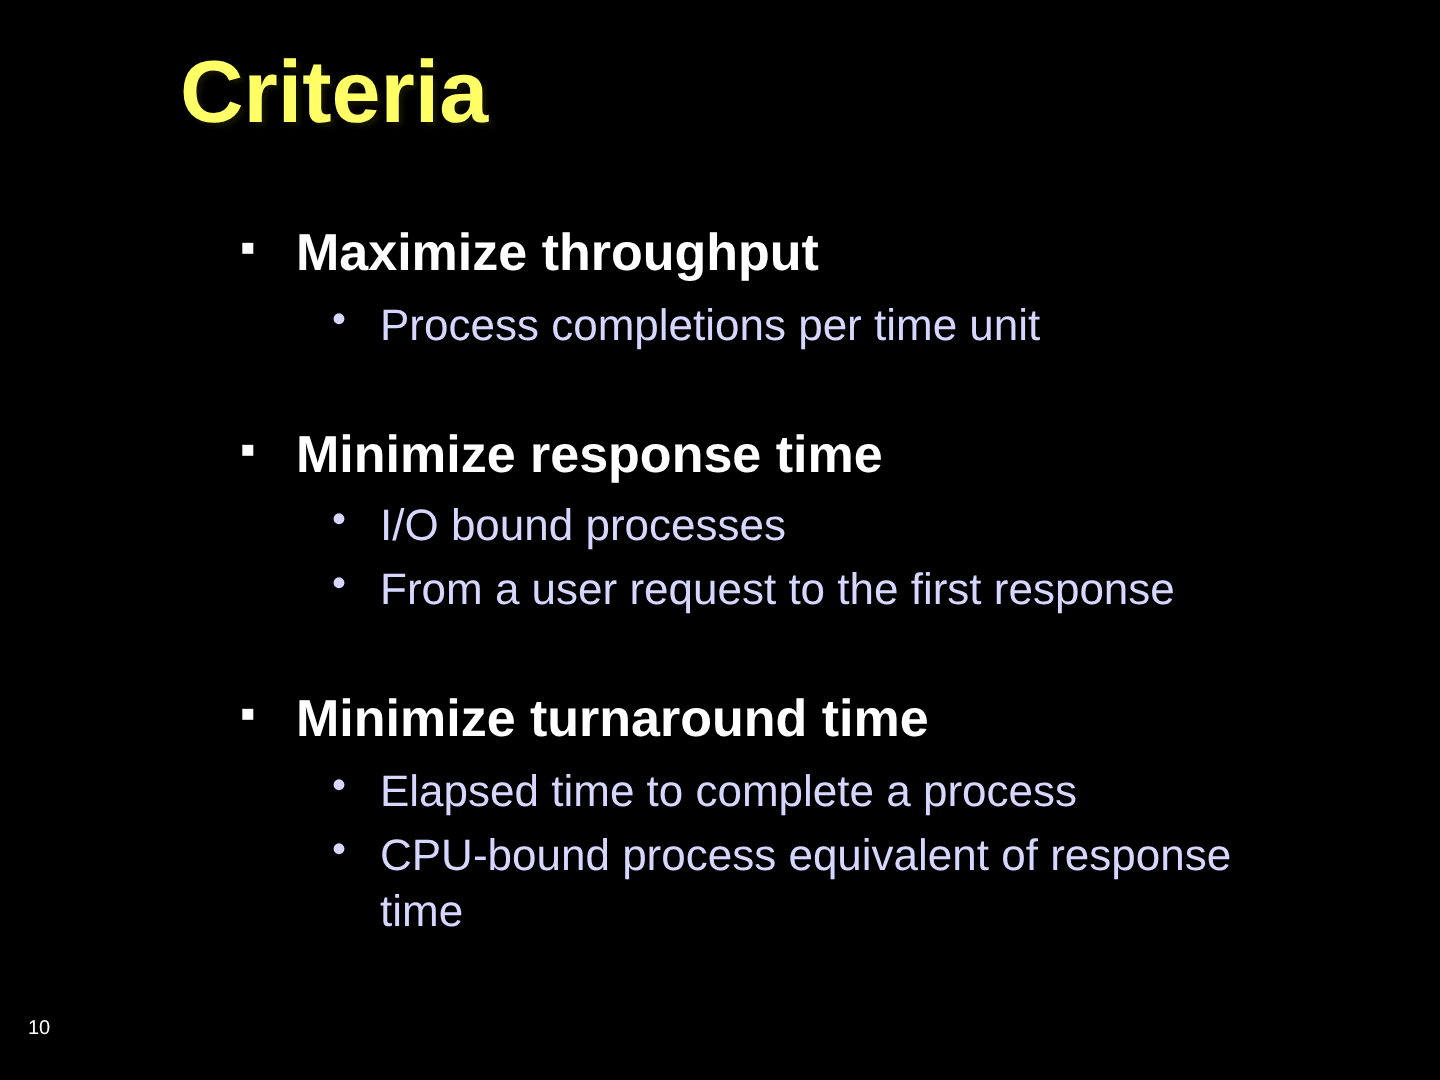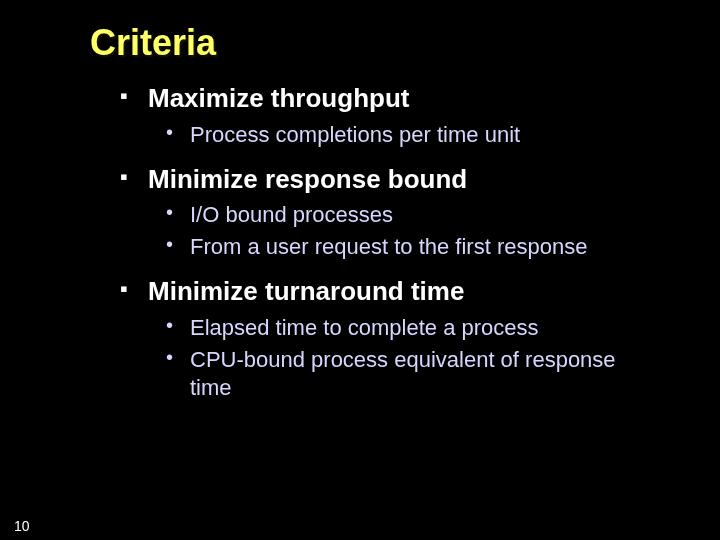--- a/index.html
+++ b/index.html
@@ -15,34 +15,35 @@
     position: relative;
     overflow: hidden;
   }
   .slide {
     width: 100%;
     height: 100%;
     padding: 22px 0 0 90px;
   }
   .title {
     color: #ffff66;
-    font-size: 36px;
+    font-size: 44px;
     font-weight: bold;
-    margin-bottom: 18px;
+    margin-bottom: 38px;
     text-shadow: 2px 2px 2px rgba(50,50,0,0.4);
   }
   .level1 {
     color: #ffffff;
     font-size: 26px;
     font-weight: bold;
     margin-left: 30px;
     margin-bottom: 6px;
     position: relative;
     padding-left: 28px;
     line-height: 1.25;
+    margin-top: 20px;
   }
   .level1::before {
     content: "▪";
     position: absolute;
     left: 0;
     top: 0;
     font-size: 22px;
     color: #ffffff;
   }
   .level2 {
@@ -62,44 +63,44 @@
     left: 0;
     top: -1px;
     font-size: 20px;
     color: #d6d6ff;
   }
   .spacer {
     height: 10px;
   }
   .page-number {
     position: absolute;
-    bottom: 6px;
+    bottom: 20px;
     left: 14px;
     color: #ffffff;
-    font-size: 14px;
+    font-size: 10px;
   }
 </style>
 </head>
 <body>
 
 <div class="slide">
 
   <div class="title">Criteria</div>
 
   <div class="level1">
     <span>Maximize throughput</span>
   </div>
   <div class="level2">
     <span>Process completions per time unit</span>
   </div>
 
   <div class="spacer"></div>
 
   <div class="level1">
-    <span>Minimize response bound</span>
+    <span>Minimize response time</span>
   </div>
   <div class="level2">
     <span>I/O bound processes</span>
   </div>
   <div class="level2">
     <span>From a user request to the first response</span>
   </div>
 
   <div class="spacer"></div>
 

